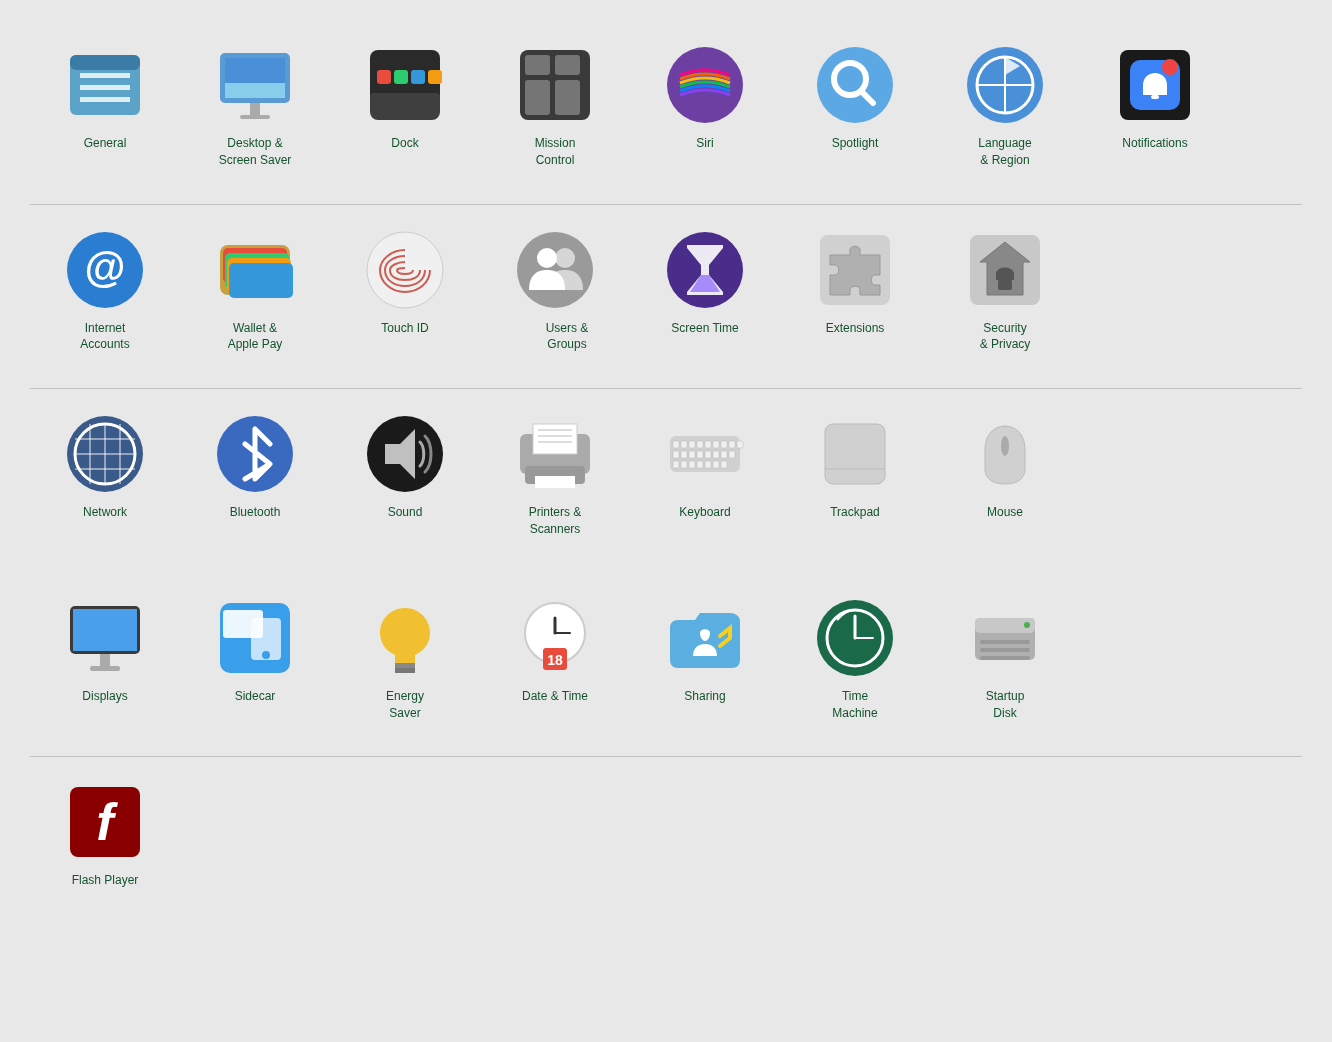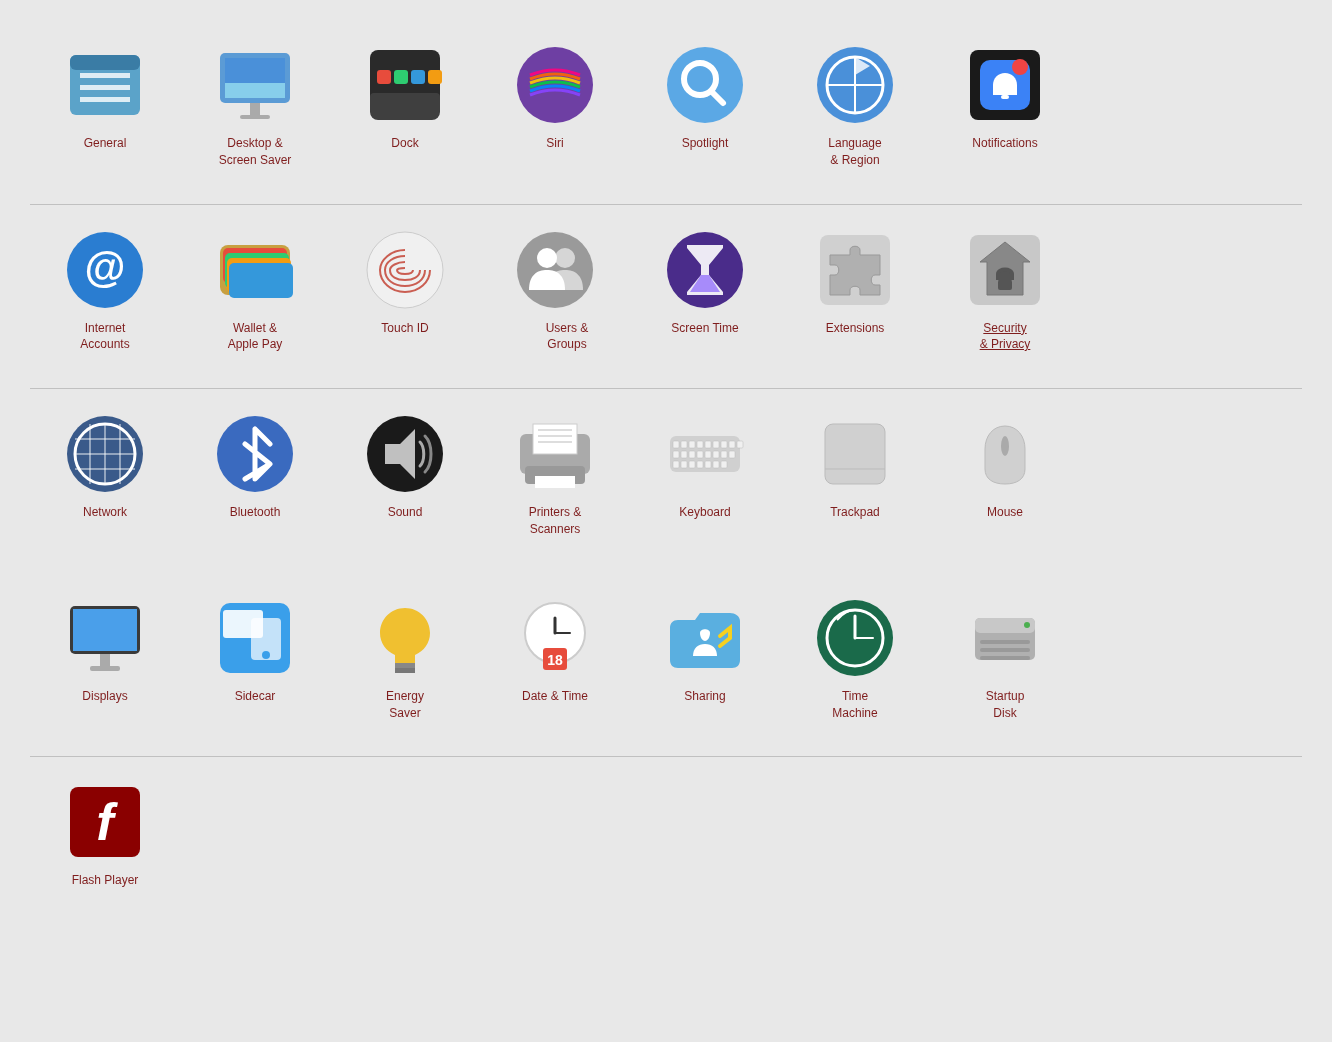--- a/index.html
+++ b/index.html
@@ -38,21 +38,21 @@
       align-items: center;
       justify-content: center;
       margin-bottom: 10px;
     }
     .icon-wrap svg, .icon-wrap canvas {
       width: 80px;
       height: 80px;
     }
     .item-label {
       font-size: 12px;
-      color: #7f1d1d;
+      color: #14532d;
       text-align: center;
       line-height: 1.4;
     }
   </style>
 </head>
 <body>
 
 <div class="main-container">
 
   <div class="section" id="section-personal">
@@ -86,20 +86,33 @@
           <svg viewBox="0 0 80 80">
             <rect x="5" y="5" width="70" height="70" rx="8" fill="#2a2a2a"></rect>
             <rect x="12" y="25" width="14" height="14" rx="3" fill="#e74c3c"></rect>
             <rect x="29" y="25" width="14" height="14" rx="3" fill="#2ecc71"></rect>
             <rect x="46" y="25" width="14" height="14" rx="3" fill="#3498db"></rect>
             <rect x="63" y="25" width="14" height="14" rx="3" fill="#f39c12"></rect>
             <rect x="5" y="48" width="70" height="27" rx="4" fill="rgba(255,255,255,0.1)"></rect>
           </svg>
         </div>
         <div class="item-label" style="white-space: pre-line;">Dock</div>
+      </div>
+      <div class="item">
+        <div class="icon-wrap">
+          <svg viewBox="0 0 80 80">
+            <rect x="5" y="5" width="70" height="70" rx="8" fill="#3a3a3a"></rect>
+            <rect x="10" y="10" width="25" height="20" rx="3" fill="rgba(255,255,255,0.3)"></rect>
+            <rect x="40" y="10" width="25" height="20" rx="3" fill="rgba(255,255,255,0.3)"></rect>
+            <rect x="10" y="35" width="25" height="35" rx="3" fill="rgba(255,255,255,0.3)"></rect>
+            <rect x="40" y="35" width="25" height="35" rx="3" fill="rgba(255,255,255,0.3)"></rect>
+          </svg>
+        </div>
+        <div class="item-label" style="white-space: pre-line;">Mission
+Control</div>
       </div>
       <div class="item">
         <div class="icon-wrap">
           <svg viewBox="0 0 80 80">
             <circle cx="40" cy="40" r="38" fill="#6e3fa3"></circle>
             <path d="M 15 30 Q 40 20 65 30" stroke="#ff0080" stroke-width="3" fill="none" opacity="0.9"></path>
             <path d="M 15 34 Q 40 24 65 34" stroke="#ff6600" stroke-width="3" fill="none" opacity="0.9"></path>
             <path d="M 15 38 Q 40 28 65 38" stroke="#ffcc00" stroke-width="3" fill="none" opacity="0.9"></path>
             <path d="M 15 42 Q 40 32 65 42" stroke="#00cc44" stroke-width="3" fill="none" opacity="0.9"></path>
             <path d="M 15 46 Q 40 36 65 46" stroke="#0088ff" stroke-width="3" fill="none" opacity="0.9"></path>
@@ -217,21 +230,21 @@
       <div class="item">
         <div class="icon-wrap">
           <svg viewBox="0 0 80 80">
             <rect x="5" y="5" width="70" height="70" rx="8" fill="#c8c8c8"></rect>
             <path d="M40 12 L15 32 L22 32 L22 65 L58 65 L58 32 L65 32 Z" fill="#888" stroke="#777" stroke-width="1"></path>
             <circle cx="40" cy="46" r="8" fill="#555"></circle>
             <rect x="33" y="50" width="14" height="10" rx="2" fill="#555"></rect>
             <path d="M33 50 L33 44 C33 38 47 38 47 44 L47 50" fill="none" stroke="#555" stroke-width="4"></path>
           </svg>
         </div>
-        <div class="item-label" style="white-space: pre-line; text-decoration: underline;">Security
+        <div class="item-label" style="white-space: pre-line;">Security
 &amp; Privacy</div>
       </div>
     </div>
   <div class="section-divider"></div>
 
   <div class="section" id="section-hardware">
       <div class="item">
         <div class="icon-wrap">
           <svg viewBox="0 0 80 80">
             <circle cx="40" cy="40" r="38" fill="#3a5a8a"></circle>

